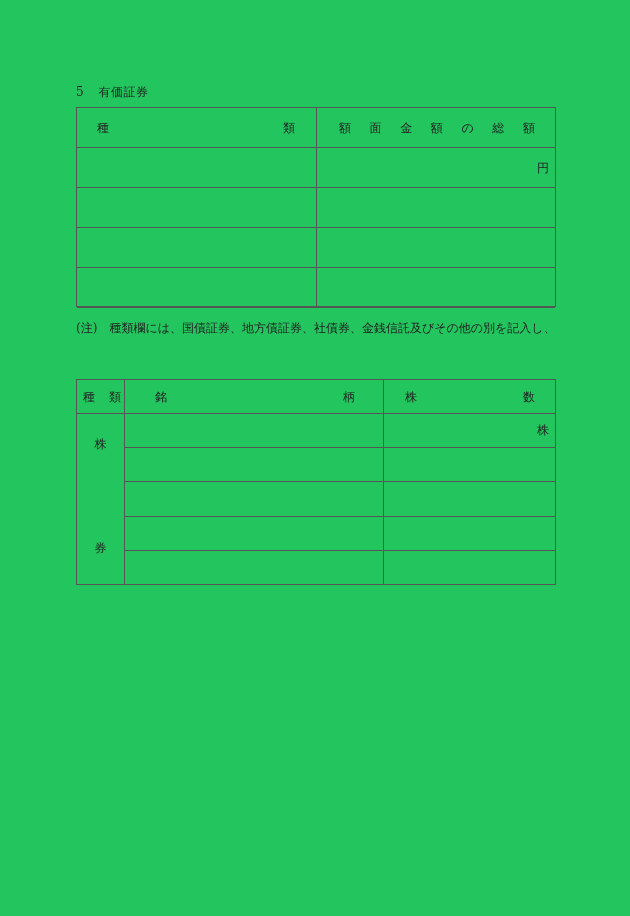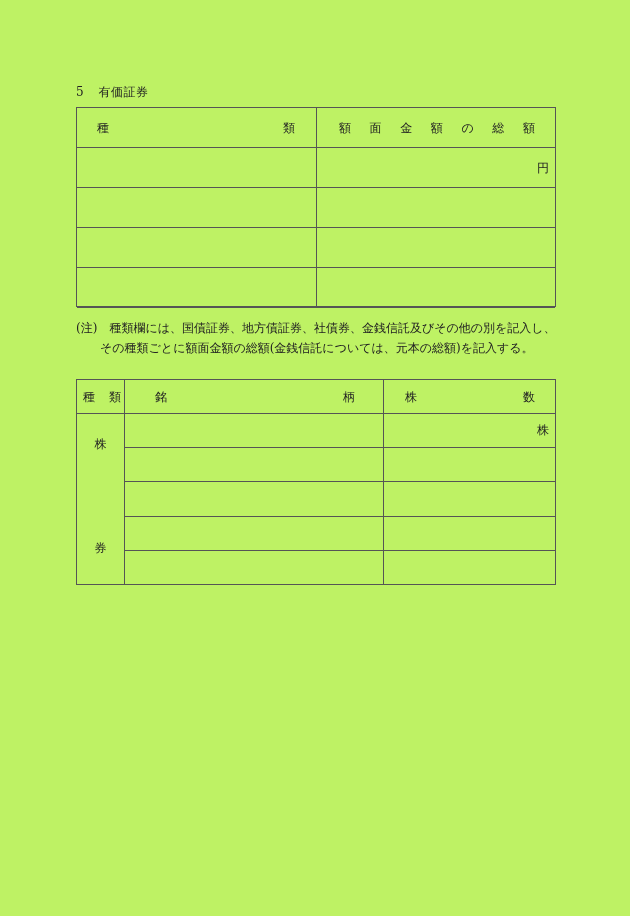--- a/index.html
+++ b/index.html
@@ -12,21 +12,21 @@
       height: 916px;
       position: relative;
       overflow: hidden;
       font-family: "DejaVu Serif", "Liberation Serif", serif;
       color: #222;
     }
     .page {
       position: absolute;
       left: 0; top: 0;
       width: 630px; height: 916px;
-      background: #bef264;
+      background: #22c55e;
     }
     .section-title {
       position: absolute;
       left: 76px;
       top: 84px;
       font-size: 12px;
       letter-spacing: 0.5px;
       white-space: nowrap;
     }
     .section-title .num { margin-right: 10px; }
@@ -219,21 +219,20 @@
       <div class="cell" style="left:0;width:239px;"></div>
       <div class="cell" style="left:240px;right:0;"></div>
     </div>
     <div class="col-div"></div>
   </div>
 
   <div class="note">
     <div class="line1">
       <span class="label">(注)</span><span>種類欄には、国債証券、地方債証券、社債券、金銭信託及びその他の別を記入し、</span>
     </div>
-    <div class="line2">その種類ごとに額面金額の総額(金銭信託については、元本の総額)を記入する。</div>
   </div>
 
   <div class="t2">
     <div class="hdr">
       <div class="h-kind">
         <span>種</span>
         <span>類</span>
       </div>
       <div class="h-name">
         <span>銘</span>

